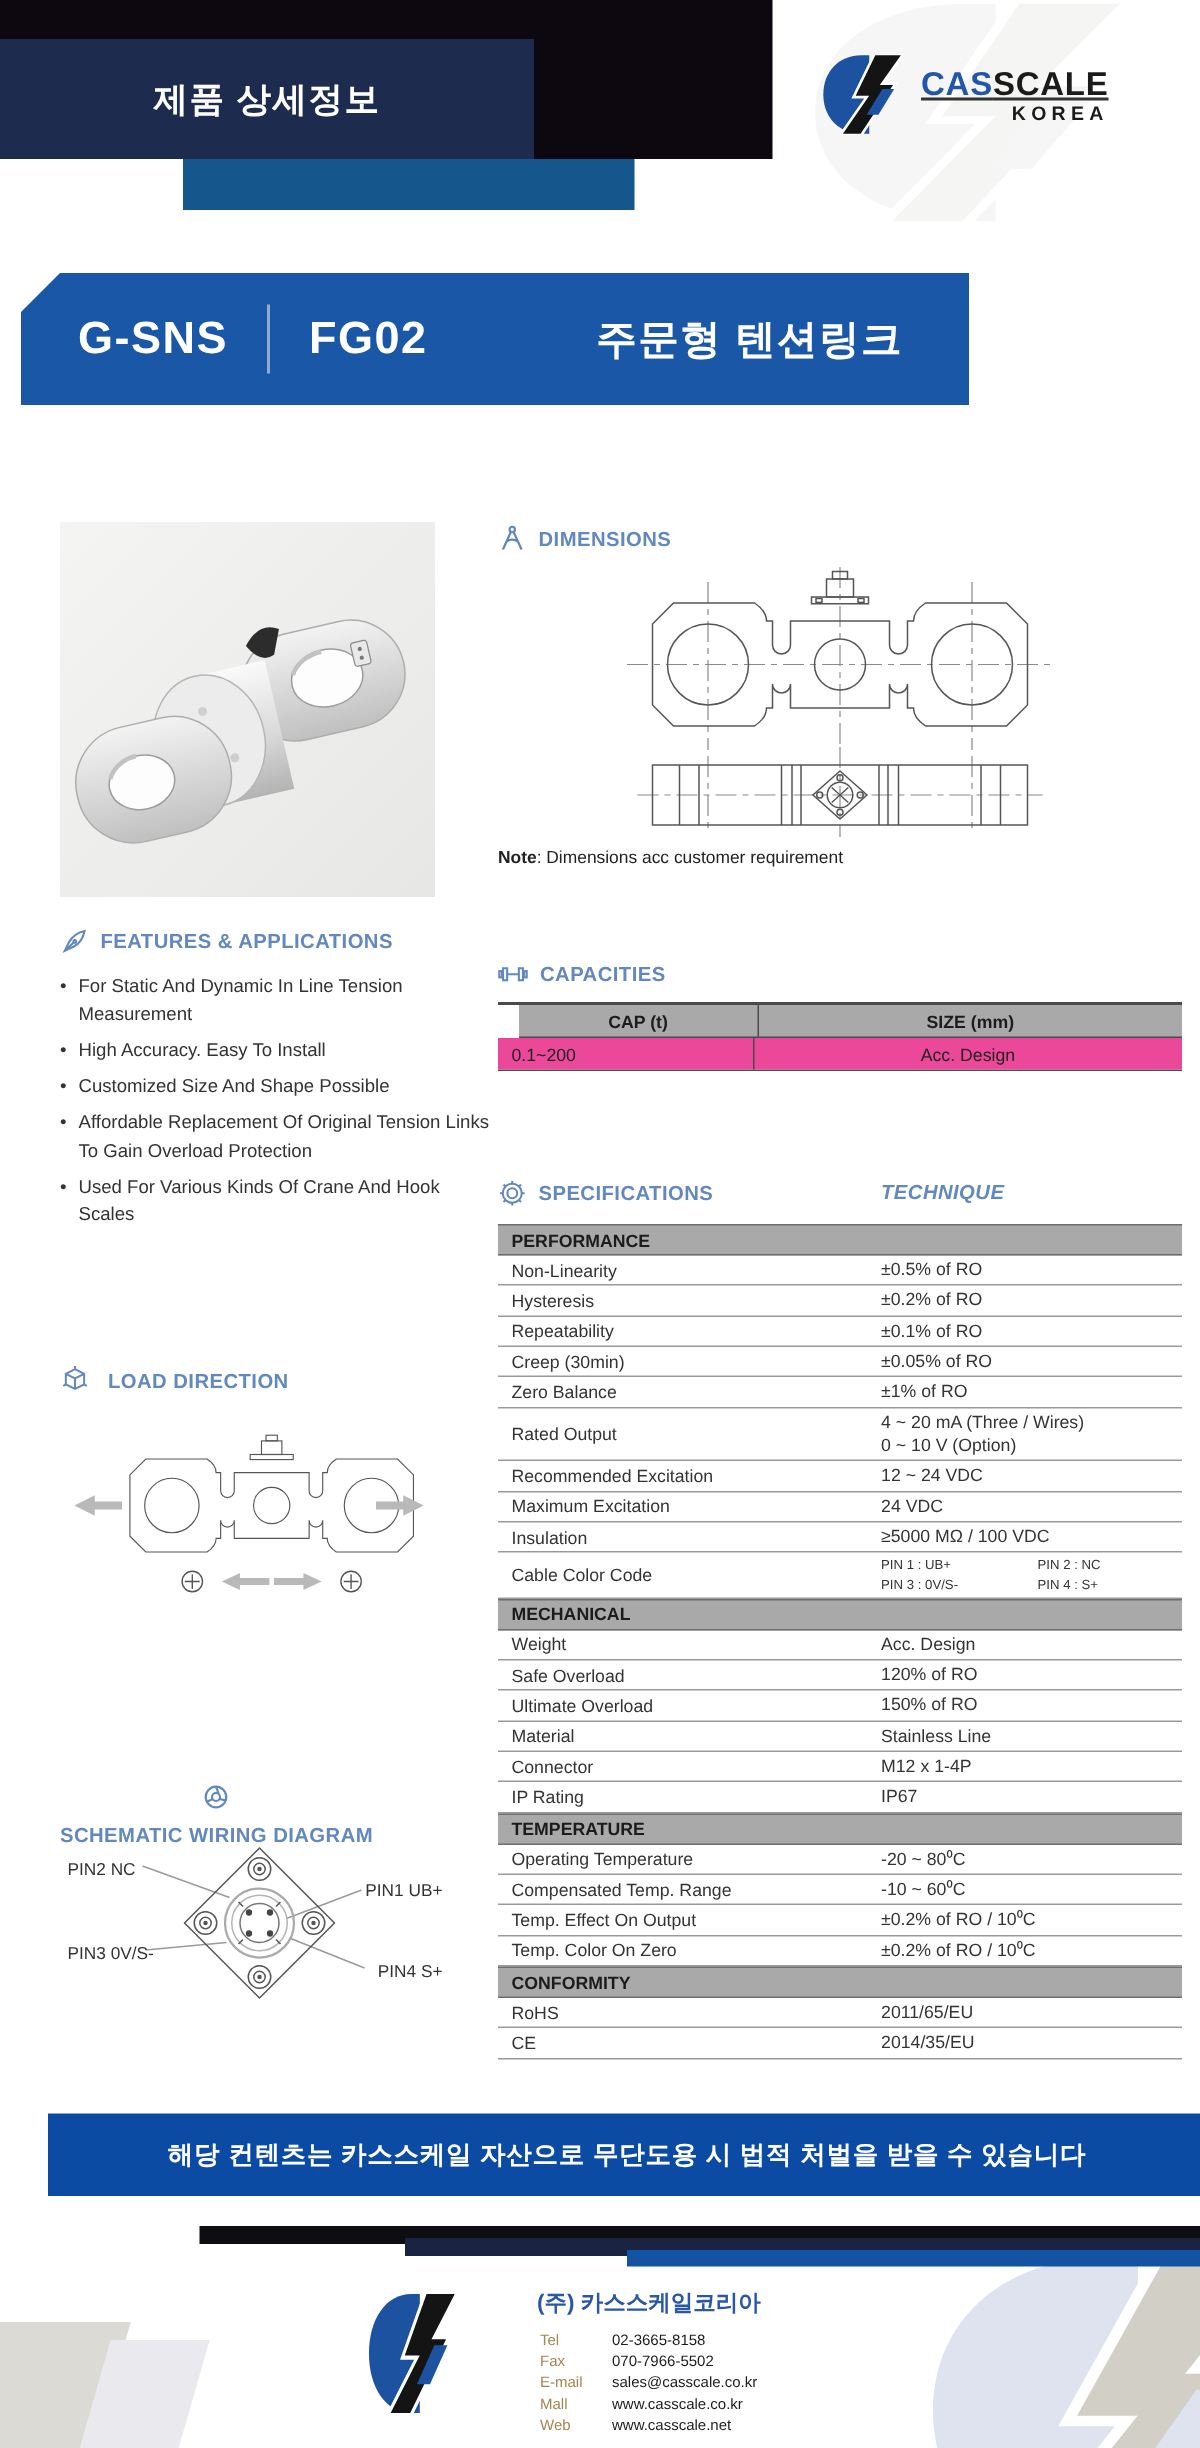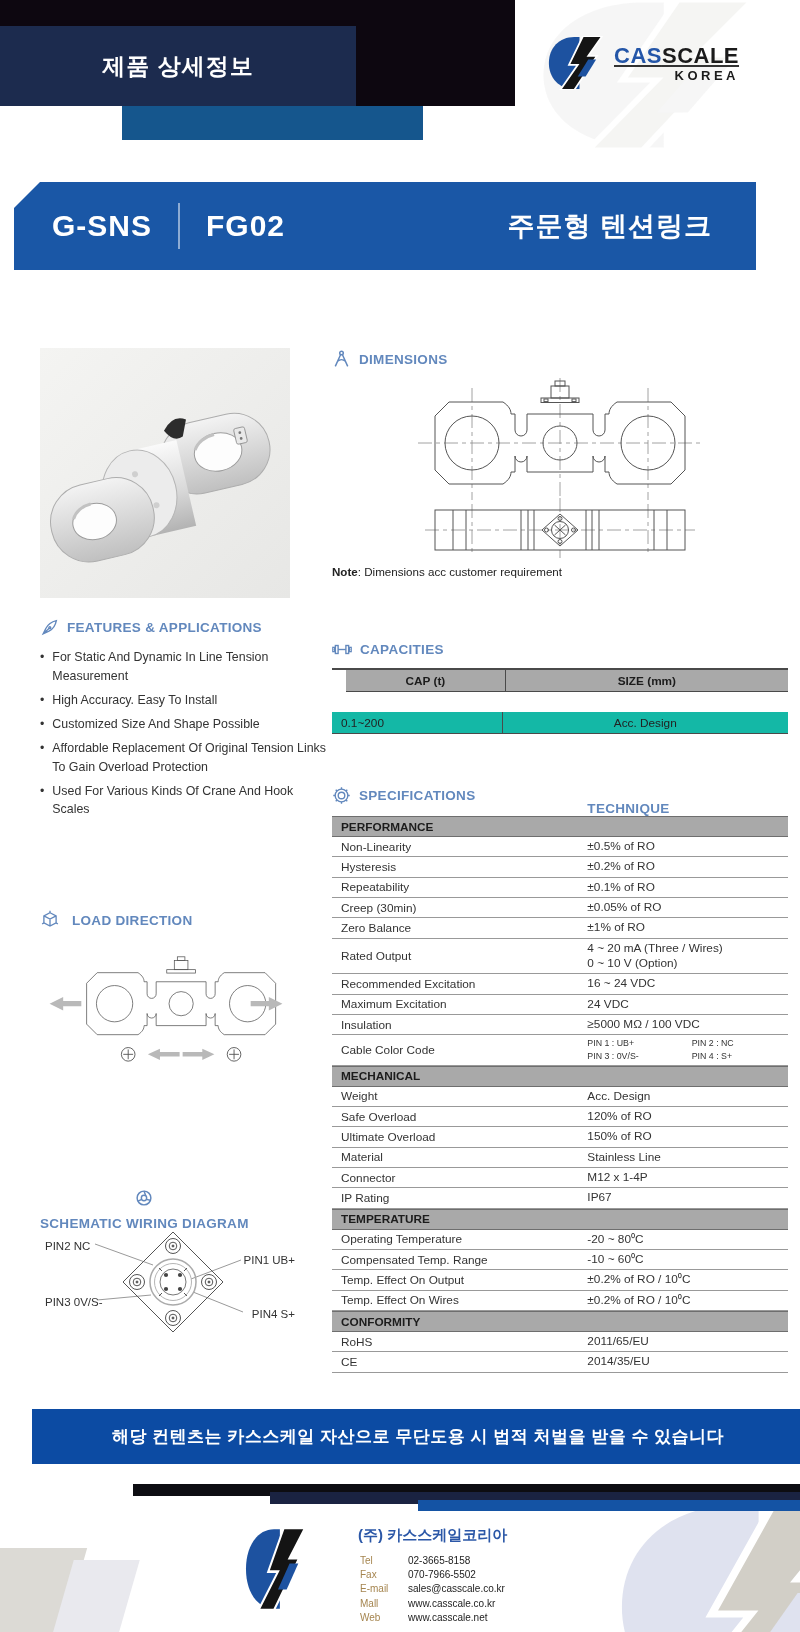--- a/index.html
+++ b/index.html
@@ -16,21 +16,21 @@
   .header-watermark{position:absolute;left:540px;top:0;width:220px;height:150px;z-index:0;opacity:.55;}
   .brand{position:absolute;left:548px;top:22px;width:215px;height:82px;z-index:2;display:flex;align-items:center;gap:10px;}
   .brand-mark{width:56px;height:54px;}
   .brand-text{display:flex;flex-direction:column;align-items:flex-end;line-height:1.05;}
   .brand-line{font-size:22px;font-weight:800;letter-spacing:.5px;text-decoration:underline;}
   .brand-line .cas{color:#2456a8;}
   .brand-line .scale{color:#1b1b1b;}
   .brand-korea{font-size:13px;font-weight:bold;color:#1b1b1b;letter-spacing:3.5px;margin-top:2px;}
 
   
-  .banner{position:absolute;left:14px;top:182px;width:742px;height:88px;background:#1a57a6;
+  .banner{position:absolute;left:14px;top:182px;width:632px;height:88px;background:#1a57a6;
           clip-path:polygon(26px 0,100% 0,100% 100%,0 100%,0 26px);
           display:flex;align-items:center;justify-content:space-between;z-index:2;}
   .banner-left{display:flex;align-items:center;padding-left:38px;gap:26px;}
   .banner-series,.banner-code{color:#fff;font-size:30px;font-weight:bold;letter-spacing:1px;}
   .banner-divider{width:2px;height:46px;background:rgba(255,255,255,.5);}
   .banner-sub{color:#fff;font-size:27px;font-weight:bold;padding-right:44px;letter-spacing:1px;}
 
   
   .sec-heading{position:absolute;display:flex;align-items:center;gap:8px;
                color:#6288bd;font-size:13.5px;font-weight:bold;letter-spacing:.3px;}
@@ -46,27 +46,27 @@
   .wiring-svg{position:absolute;left:45px;top:1220px;width:250px;height:125px;}
 
   
   .dims-svg{position:absolute;left:334px;top:378px;width:452px;height:186px;}
   .dims-note{position:absolute;left:332px;top:565px;font-size:11.6px;color:#222;}
   .dims-note b{font-weight:bold;}
 
   .cap-table{position:absolute;left:332px;top:668px;width:456px;border-top:2px solid #4a4a4a;
              border-bottom:1.5px solid #4a4a4a;font-size:11.8px;}
   .cap-head{display:flex;background:#a9a9a9;border-bottom:1.2px solid #4a4a4a;font-weight:bold;color:#1c1c1c;margin-left:14px;}
-  .cap-row{display:flex;background:#14b8a6;color:#222;margin-top:20px;}
+  .cap-row{display:flex;background:#ec4899;color:#222;}
   .cap-c1{width:36%;padding:3.5px 0;border-right:1.2px solid #4a4a4a;text-align:center;}
   .cap-c2{width:64%;padding:3.5px 0;text-align:center;}
   .cap-row .cap-c1{text-align:left;padding-left:9px;}
 
   .spec-heading-row{position:absolute;left:332px;top:786px;width:456px;height:20px;}
-  .technique{position:absolute;left:56%;top:15px;color:#6288bd;font-size:13.5px;font-weight:bold;letter-spacing:.3px;}
+  .technique{position:absolute;left:56%;top:1px;color:#6288bd;font-size:13.5px;font-weight:bold;letter-spacing:.3px;font-style:italic;}
 
   .spec-table{position:absolute;left:332px;top:816px;width:456px;}
   .sec-head{background:#a9a9a9;border-top:1px solid #6e6e6e;border-bottom:1px solid #6e6e6e;
             font-weight:bold;font-size:11.8px;color:#1c1c1c;padding:2.5px 0 2.5px 9px;}
   .spec-row{display:flex;align-items:center;border-bottom:1px solid #999;min-height:17px;}
   .spec-label{width:56%;box-sizing:border-box;padding:2px 4px 2px 9px;font-size:11.8px;color:#333;}
   .spec-value{flex:1;font-size:11.8px;color:#333;line-height:1.3;padding:2px 0;}
   .spec-value.pins{display:grid;grid-template-columns:52% 48%;font-size:8.8px;line-height:1.45;color:#333;}
 
   
@@ -295,21 +295,21 @@
       </div>
       <div class="spec-row">
         <div class="spec-label">Rated Output</div>
         <div class="spec-value">
           <div>4 ~ 20 mA (Three / Wires)</div>
           <div>0 ~ 10 V (Option)</div>
         </div>
       </div>
       <div class="spec-row">
         <div class="spec-label">Recommended Excitation</div>
-        <div class="spec-value">16 ~ 24 VDC</div>
+        <div class="spec-value">12 ~ 24 VDC</div>
       </div>
       <div class="spec-row">
         <div class="spec-label">Maximum Excitation</div>
         <div class="spec-value">24 VDC</div>
       </div>
       <div class="spec-row">
         <div class="spec-label">Insulation</div>
         <div class="spec-value">≥5000 MΩ / 100 VDC</div>
       </div>
       <div class="spec-row">
@@ -353,21 +353,21 @@
       </div>
       <div class="spec-row">
         <div class="spec-label">Compensated Temp. Range</div>
         <div class="spec-value">-10 ~ 60⁰C</div>
       </div>
       <div class="spec-row">
         <div class="spec-label">Temp. Effect On Output</div>
         <div class="spec-value">±0.2% of RO / 10⁰C</div>
       </div>
       <div class="spec-row">
-        <div class="spec-label">Temp. Effect On Wires</div>
+        <div class="spec-label">Temp. Color On Zero</div>
         <div class="spec-value">±0.2% of RO / 10⁰C</div>
       </div>
       <div class="sec-head">CONFORMITY</div>
       <div class="spec-row">
         <div class="spec-label">RoHS</div>
         <div class="spec-value">2011/65/EU</div>
       </div>
       <div class="spec-row">
         <div class="spec-label">CE</div>
         <div class="spec-value">2014/35/EU</div>

